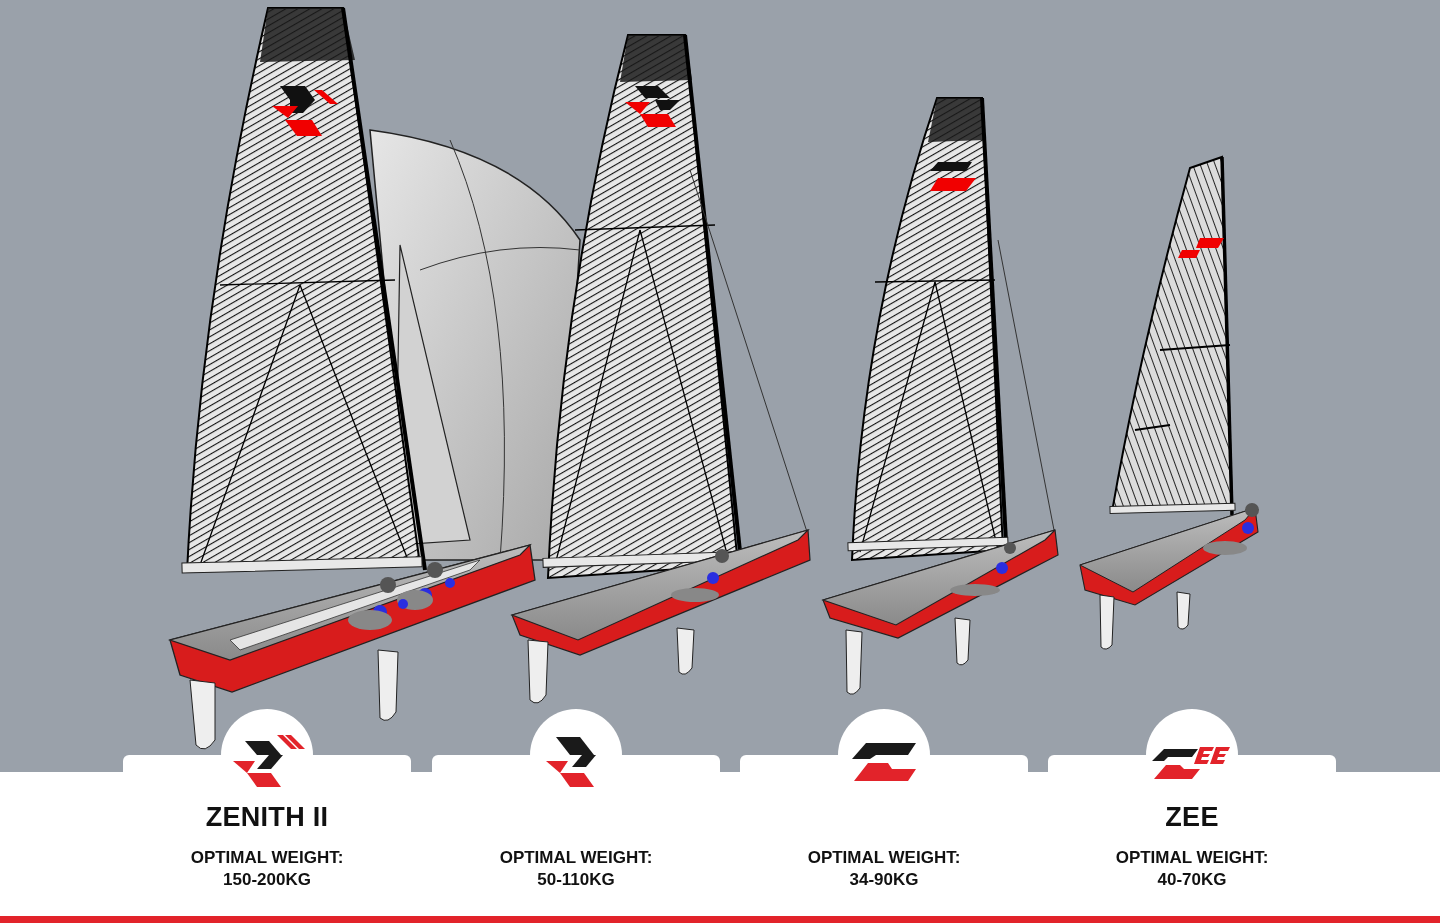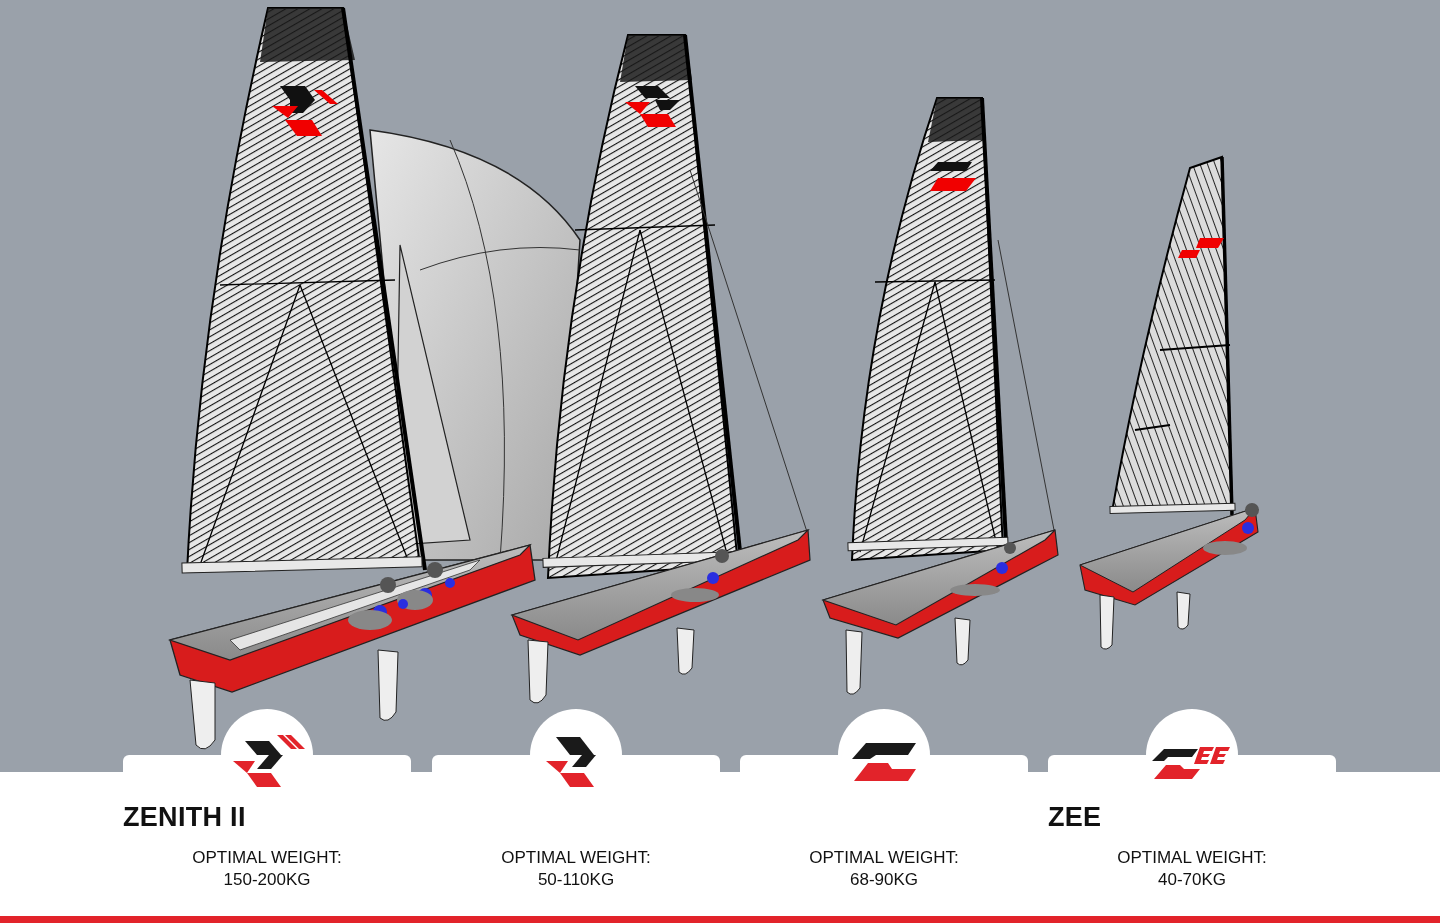--- a/index.html
+++ b/index.html
@@ -3,22 +3,22 @@
 <meta charset="utf-8">
 <style>
   html,body{margin:0;padding:0;}
   body{width:1440px;height:923px;overflow:hidden;background:#9aa1aa;font-family:"Liberation Sans","DejaVu Sans",sans-serif;position:relative;}
   .scene{position:absolute;left:0;top:0;width:1440px;height:772px;}
   .band{position:absolute;left:0;top:772px;width:1440px;height:145px;background:#ffffff;}
   .redline{position:absolute;left:0;top:916px;width:1440px;height:7px;background:#e2232a;}
   .card{position:absolute;top:755px;width:288px;height:162px;background:#fff;border-radius:6px 6px 0 0;}
   .badge{position:absolute;top:-46px;left:50%;margin-left:-46px;width:92px;height:92px;border-radius:50%;background:#fff;}
   .badge svg{position:absolute;left:0;top:0;}
-  .title{position:absolute;top:47px;left:0;right:0;font-weight:bold;font-size:27px;color:#111;letter-spacing:0.3px;}
-  .sub{position:absolute;top:92px;left:0;right:0;text-align:center;font-weight:normal;font-size:17px;color:#111;line-height:22px;}
+  .title{position:absolute;top:47px;left:0;right:0;text-align:center;font-weight:bold;font-size:27px;color:#111;letter-spacing:0.3px;}
+  .sub{position:absolute;top:92px;left:0;right:0;text-align:center;font-weight:bold;font-size:17px;color:#111;line-height:22px;}
 </style>
 </head>
 <body>
 
 <svg class="scene" width="1440" height="772" viewBox="0 0 1440 772">
   <defs>
     <pattern id="hatch" width="6" height="6" patternUnits="userSpaceOnUse" patternTransform="rotate(60)">
       <rect width="6" height="6" fill="#e8e8e8"></rect>
       <line x1="0" y1="0" x2="0" y2="6" stroke="#111" stroke-width="2.2"></line>
     </pattern>
@@ -167,21 +167,21 @@
 
 <div class="card" style="left:740px;">
   <div class="badge">
     <svg width="92" height="92" viewBox="0 0 92 92">
       <polygon points="28,34 78,34 70,46 38,46 32,50 14,50" fill="#1a1a1a"></polygon>
       <polygon points="30,54 50,54 54,60 78,60 70,72 16,72" fill="#e2232a"></polygon>
     </svg>
   </div>
   <div class="sub">
     <div>OPTIMAL WEIGHT:</div>
-    <div>68-90KG</div>
+    <div>34-90KG</div>
   </div>
 </div>
 
 <div class="card" style="left:1048px;">
   <div class="badge">
     <svg width="92" height="92" viewBox="0 0 92 92">
       <polygon points="18,40 52,40 46,48 22,48 18,52 6,52" fill="#1a1a1a"></polygon>
       <polygon points="20,56 34,56 38,60 54,60 46,70 8,70" fill="#e2232a"></polygon>
       <polygon points="54,38 68,38 66,42 58,42 57,45 64,45 62,48 56,48 55,51 63,51 61,55 48,55" fill="#e2232a"></polygon>
       <polygon points="70,38 84,38 82,42 74,42 73,45 80,45 78,48 72,48 71,51 79,51 77,55 64,55" fill="#e2232a"></polygon>

